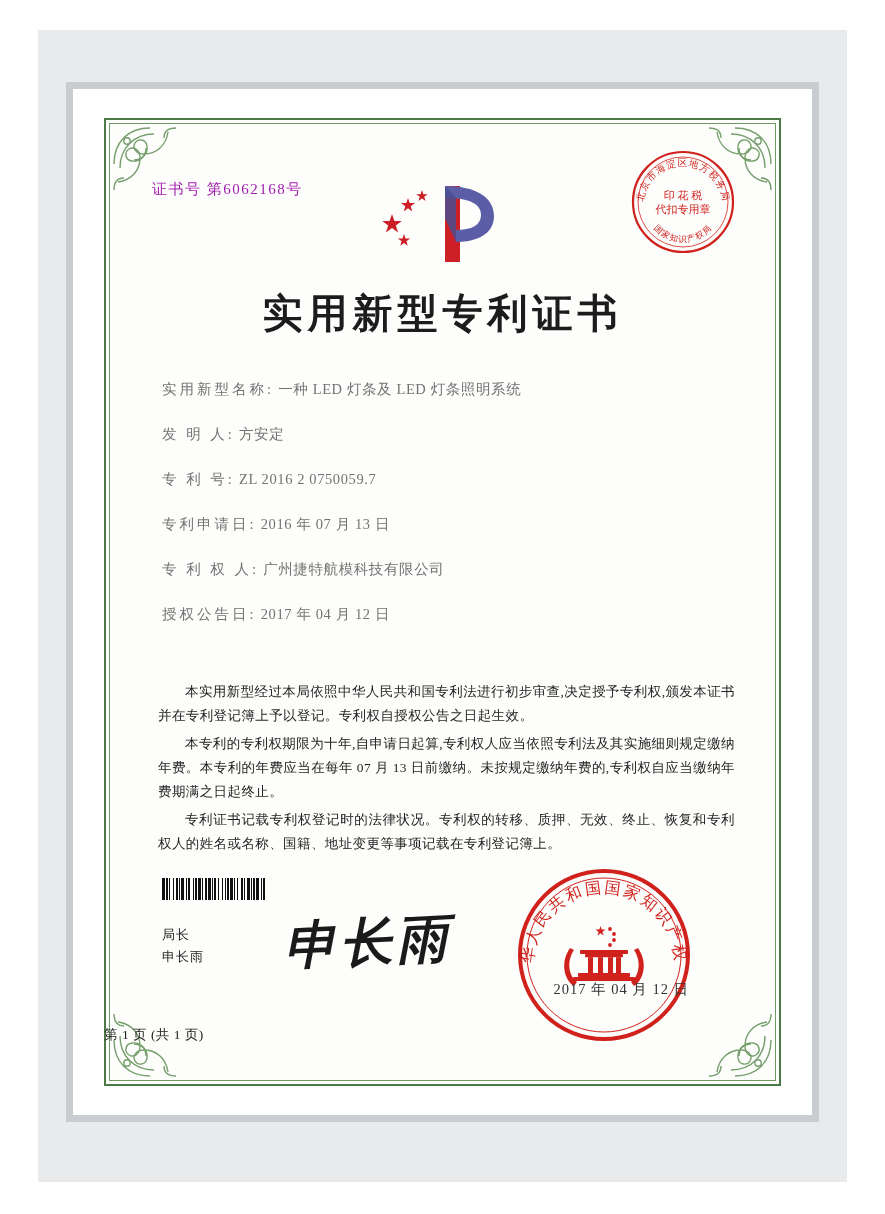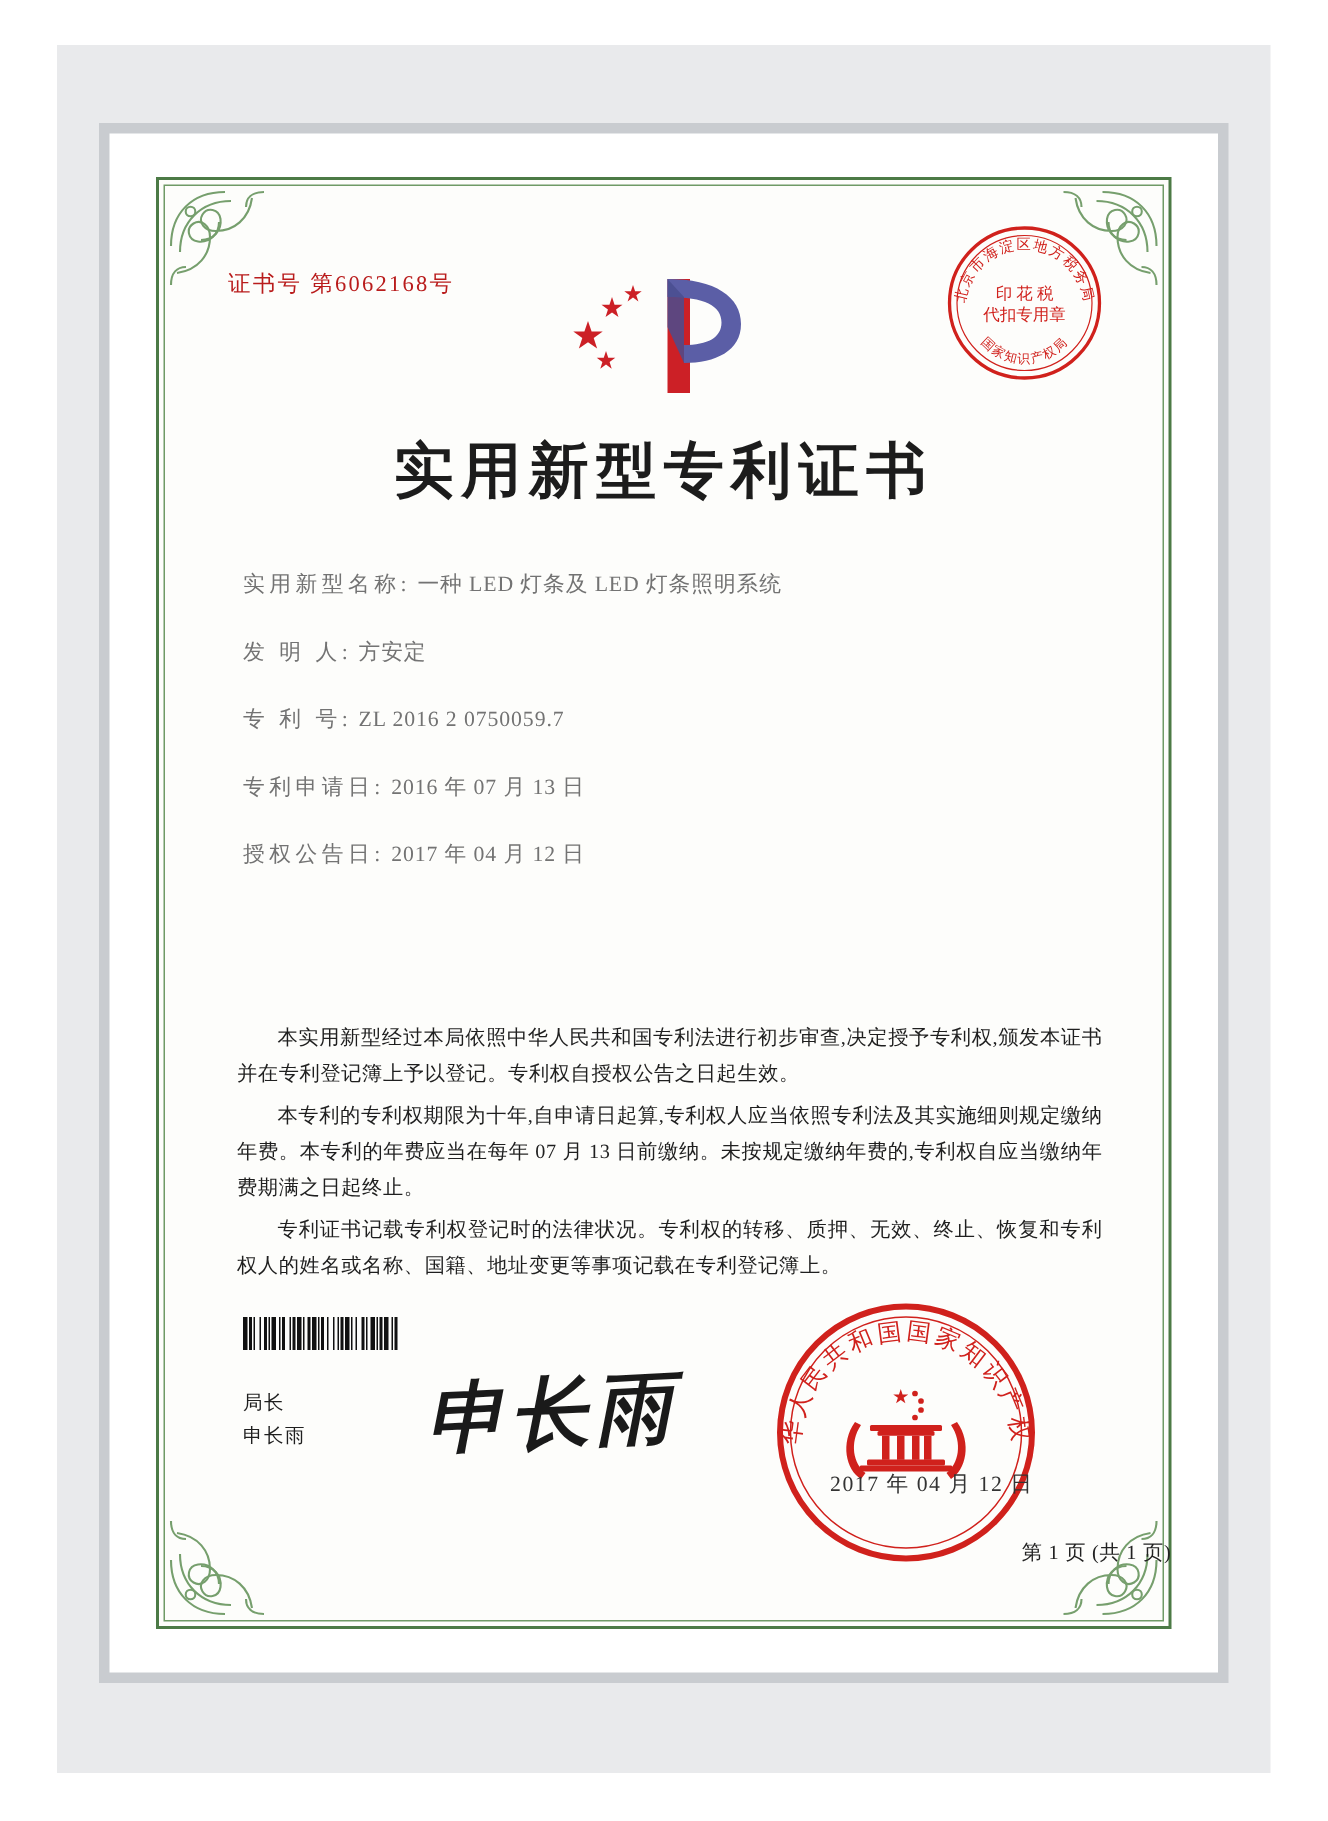--- a/index.html
+++ b/index.html
@@ -77,21 +77,21 @@
   .content {
     position: absolute;
     left: 0; top: 0; right: 0; bottom: 0;
   }
 
   .cert-no {
     position: absolute;
     left: 48px; top: 62px;
     font-size: 15px;
     letter-spacing: 1.5px;
-    color: #b91c1c;
+    color: #a21caf;
     font-family: "Liberation Serif", serif;
   }
 
   
   .logo {
     position: absolute;
     left: 278px; top: 60px;
     width: 130px; height: 90px;
   }
   .logo svg { width: 130px; height: 90px; display: block; }
@@ -187,21 +187,21 @@
     position: absolute;
     right: 92px; top: 862px;
     font-size: 14.5px;
     color: #333;
     letter-spacing: 1px;
   }
 
   .page-footer {
     position: absolute;
     left: 0; right: 0; bottom: 42px;
-    text-align: right;
+    text-align: left;
     font-size: 13.5px;
     color: #222;
     letter-spacing: .5px;
   }
 </style>
 </head>
 <body>
 
 <div class="page">
   <div class="scan-border-1"></div>
@@ -305,20 +305,24 @@
         </div>
         <div class="field">
           <span class="lbl">专 利 号:</span>
           <span class="val">ZL 2016 2 0750059.7</span>
         </div>
         <div class="field">
           <span class="lbl">专利申请日:</span>
           <span class="val">2016 年 07 月 13 日</span>
         </div>
         <div class="field">
+          <span class="lbl">专 利 权 人:</span>
+          <span class="val">广州捷特航模科技有限公司</span>
+        </div>
+        <div class="field">
           <span class="lbl">授权公告日:</span>
           <span class="val">2017 年 04 月 12 日</span>
         </div>
       </div>
 
       <div class="paragraphs">
         <p>本实用新型经过本局依照中华人民共和国专利法进行初步审查,决定授予专利权,颁发本证书并在专利登记簿上予以登记。专利权自授权公告之日起生效。</p>
         <p>本专利的专利权期限为十年,自申请日起算,专利权人应当依照专利法及其实施细则规定缴纳年费。本专利的年费应当在每年 07 月 13 日前缴纳。未按规定缴纳年费的,专利权自应当缴纳年费期满之日起终止。</p>
         <p>专利证书记载专利权登记时的法律状况。专利权的转移、质押、无效、终止、恢复和专利权人的姓名或名称、国籍、地址变更等事项记载在专利登记簿上。</p>
       </div>

